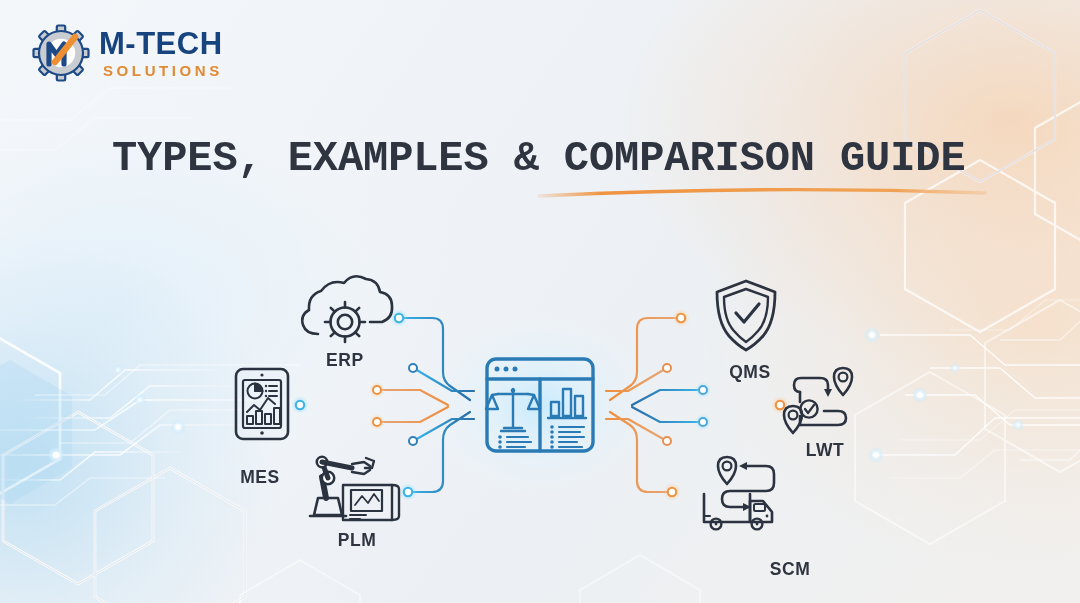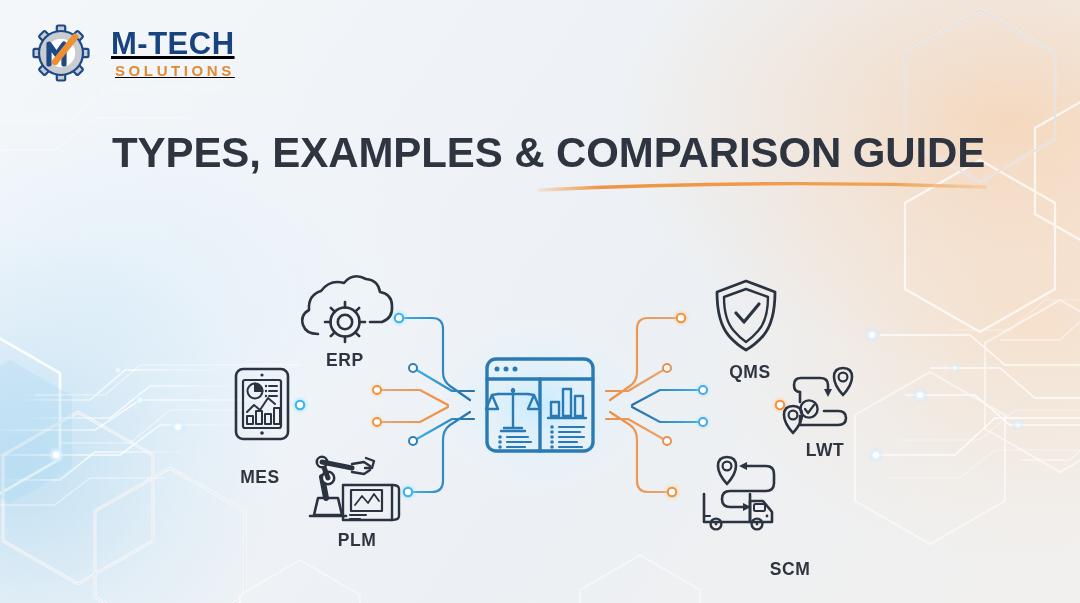--- a/index.html
+++ b/index.html
@@ -17,38 +17,38 @@
     background:
       radial-gradient(ellipse 520px 330px at 1010px 120px, rgba(250,198,150,0.55) 0%, rgba(250,210,175,0.30) 42%, rgba(246,224,205,0.0) 76%),
       radial-gradient(ellipse 430px 300px at 1040px 330px, rgba(252,206,160,0.40) 0%, rgba(250,215,180,0.14) 50%, rgba(255,255,255,0) 80%),
       radial-gradient(ellipse 330px 300px at 20px 470px, rgba(165,212,240,0.62) 0%, rgba(192,224,243,0.28) 48%, rgba(255,255,255,0) 80%),
       radial-gradient(ellipse 420px 300px at 120px 300px, rgba(226,240,250,0.85) 0%, rgba(240,246,251,0.25) 60%, rgba(255,255,255,0) 85%),
       linear-gradient(125deg,#f4f7fa 0%, #eff3f7 35%, #ecf0f4 60%, #f2f0ee 100%);
   }
   #bg-svg, #fx-svg { position:absolute; inset:0; width:1080px; height:603px; pointer-events:none; }
 
   
-  #logo { position:absolute; left:30px; top:24px; display:flex; align-items:center; gap:19px;text-decoration:underline; }
+  #logo { position:absolute; left:30px; top:24px; display:flex; align-items:center; gap:7px; }
   #logo-text { display:flex; flex-direction:column; line-height:1; }
   .logo-l1 {
     font-size:31px; font-weight:bold; color:#17447f;
     letter-spacing:0.5px;
   }
   .logo-l2 {
     font-size:15px; font-weight:bold; color:#e08a33;
     letter-spacing:3.6px; margin-top:4px; margin-left:4px;
   }
 
   
   #headline { position:absolute; left:112px; top:125px; width:870px; }
   .hl1 {
     font-size:45px; font-weight:bold; color:#17458a;
     letter-spacing:-0.2px; line-height:1.0; white-space:nowrap;
   }
-  .hl2-wrap { position:relative; margin-top:7px; width:860px; }
+  .hl2-wrap { position:relative; margin-top:13px; width:860px;font-family:Liberation Mono, monospace; }
   .hl2 {
     font-size:42px; font-weight:bold; color:#2f3540;
     letter-spacing:-0.1px; line-height:1.0; white-space:nowrap;
   }
   #underline-svg { position:absolute; left:425px; top:46px; }
 
   
   .node-label {
     position:absolute; font-size:17.5px; font-weight:bold; color:#2f3540;
     letter-spacing:0.6px; text-align:center; white-space:nowrap;

